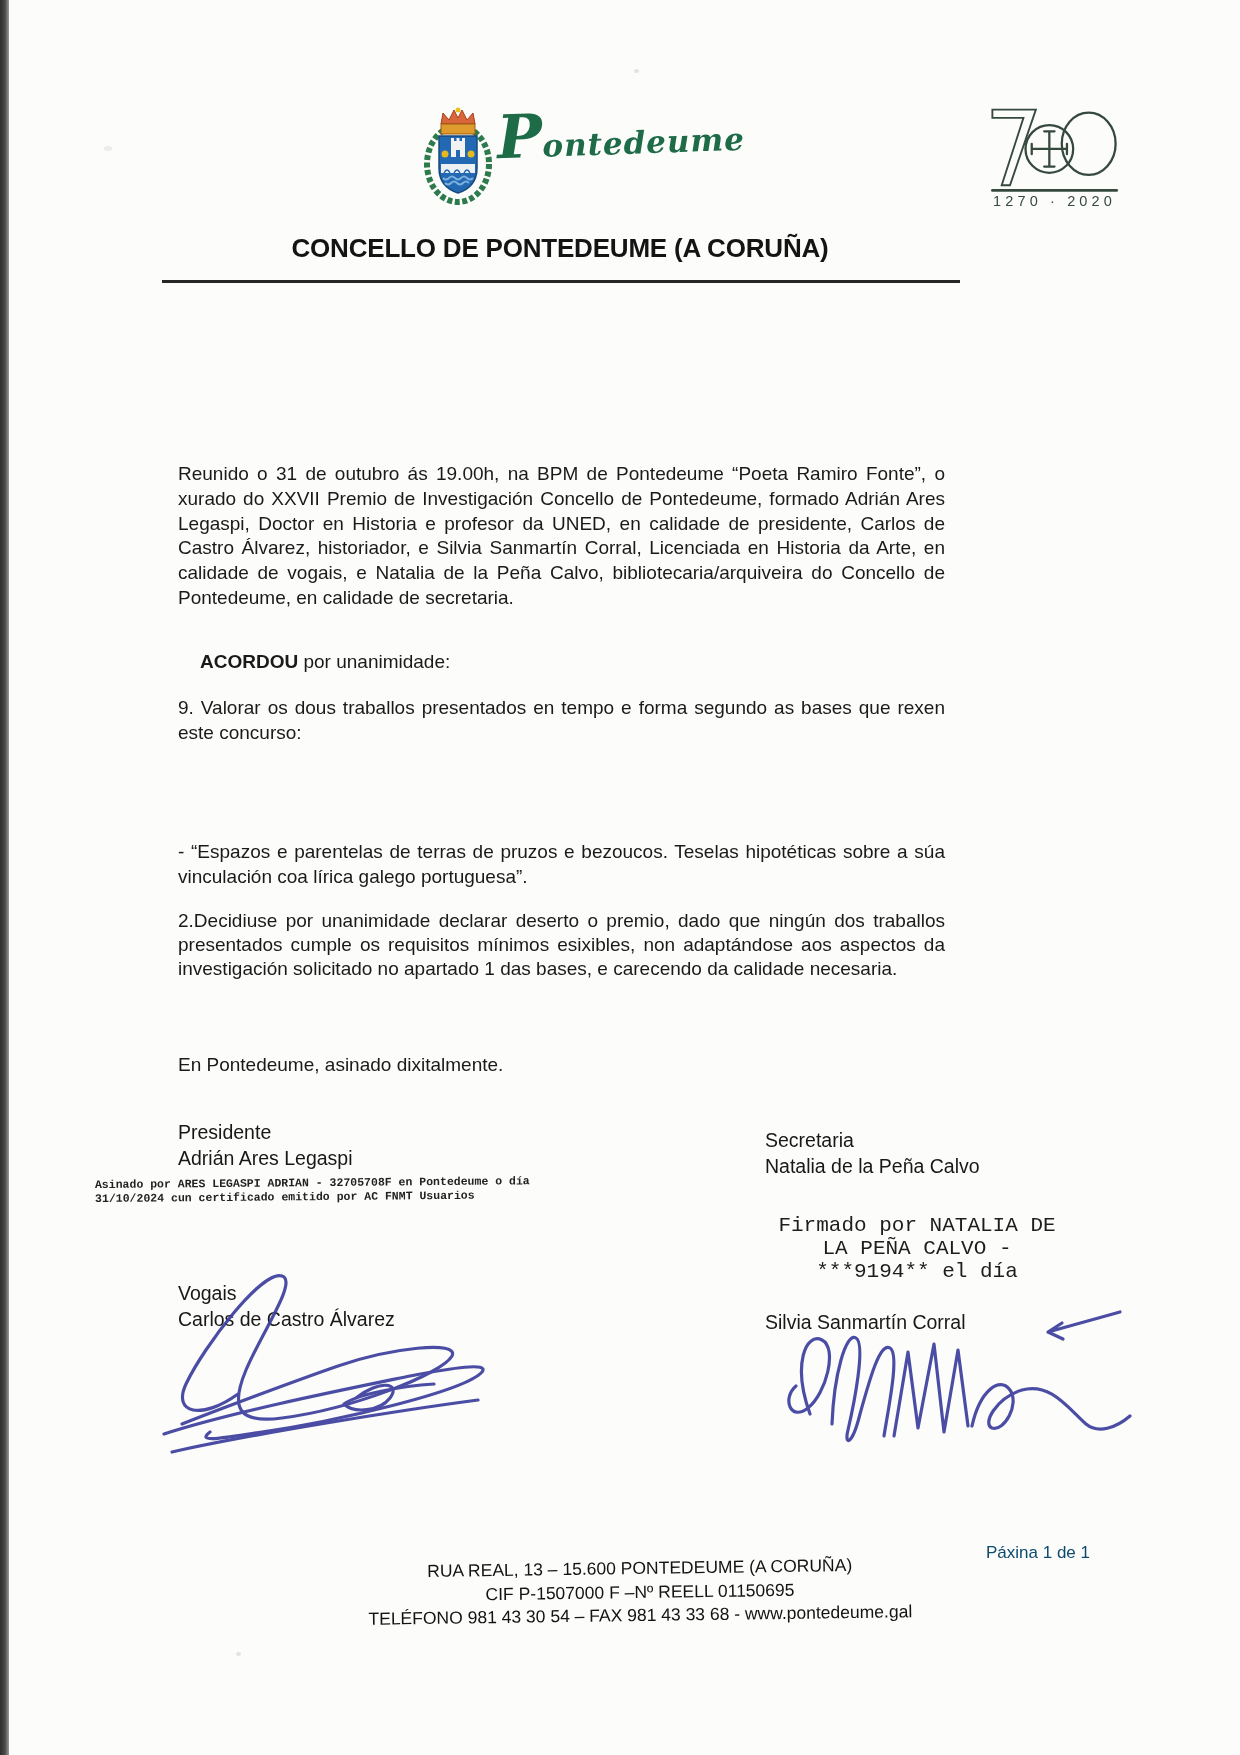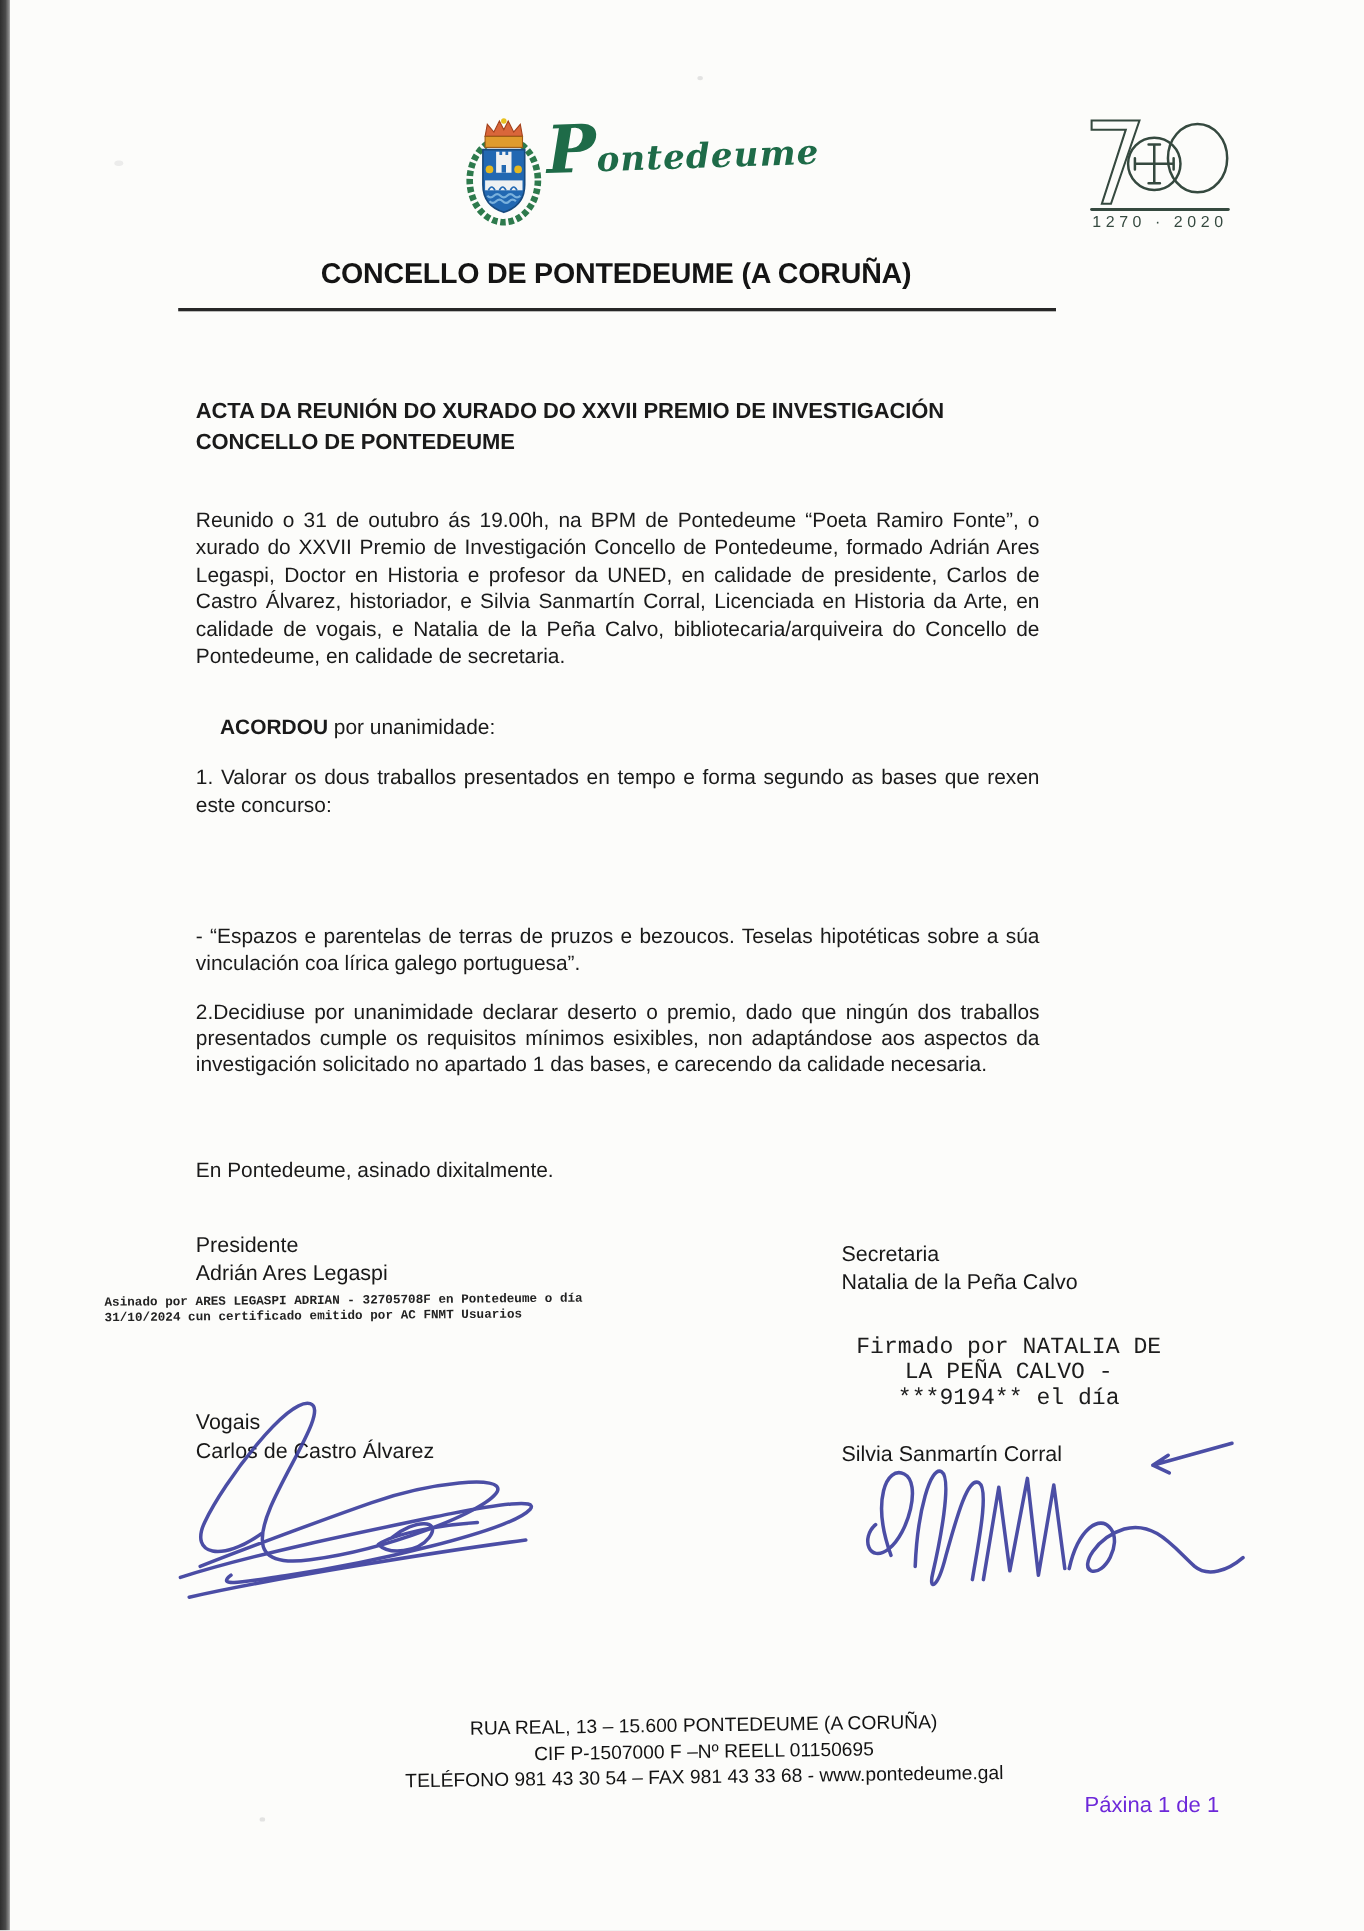--- a/index.html
+++ b/index.html
@@ -41,21 +41,21 @@
   .cert-small{left:95px;top:1176px;width:470px;font-family:"Liberation Mono",monospace;
               font-size:11.5px;line-height:14px;color:#222;transform:rotate(-.5deg);
               font-weight:700;text-align:left;}
   .cert-big{left:763px;top:1214px;width:308px;font-family:"Liberation Mono",monospace;
             font-size:21px;line-height:23px;color:#1d1d1d;text-align:center;}
   .sig-svg{pointer-events:none;}
 
   
   .footer{left:300px;top:1557px;width:680px;text-align:center;font-size:17.5px;
           line-height:23.5px;color:#131313;transform:rotate(-.8deg);}
-  .pagina{left:986px;top:1630px;font-size:20px;color:#6d28d9;}
+  .pagina{left:986px;top:1543px;font-size:17px;color:#0c4a6e;}
 </style>
 </head>
 <body>
 
 <div class="page">
 
   <div class="abs scan-edge"></div>
   <div class="abs speck" style="left:634px;top:69px;width:5px;height:4px;"></div>
   <div class="abs speck" style="left:104px;top:146px;width:8px;height:5px;opacity:.5;"></div>
   <div class="abs speck" style="left:236px;top:1652px;width:5px;height:4px;"></div>
@@ -85,29 +85,28 @@
       <path d="M63 38 V72 M46 55 H80 M58 38 H68 M58 72 H68 M46 50 V60 M80 50 V60"></path>
       <ellipse cx="101" cy="50" rx="26" ry="30"></ellipse>
       <path d="M8 95 H128" stroke-width="2.6"></path>
     </g>
     <text x="68" y="110" text-anchor="middle" font-family="Liberation Sans, sans-serif" font-size="14" letter-spacing="4" fill="#35493f">1270 · 2020</text>
   </svg>
 
   <div class="abs doc-title">CONCELLO DE PONTEDEUME (A CORUÑA)</div>
   <div class="abs title-rule"></div>
 
-  <div class="abs blk heading">ACTA DA REUNIÓN DO XURADO DO XXVII PREMIO DE INVESTIGACIÓN CONCELLO DE PONTEDEUME</div>
 
   <div class="abs blk p-intro">Reunido o 31 de outubro ás 19.00h, na BPM de Pontedeume “Poeta Ramiro Fonte”, o xurado do XXVII Premio de Investigación Concello de Pontedeume, formado Adrián Ares Legaspi, Doctor en Historia e profesor da UNED, en calidade de presidente, Carlos de Castro Álvarez, historiador, e Silvia Sanmartín Corral, Licenciada en Historia da Arte, en calidade de vogais, e Natalia de la Peña Calvo, bibliotecaria/arquiveira do Concello de Pontedeume, en calidade de secretaria.</div>
 
   <div class="abs blk acordou">
     <b>ACORDOU</b><span> por unanimidade:</span>
   </div>
 
-  <div class="abs blk item1">1. Valorar os dous traballos presentados en tempo e forma segundo as bases que rexen este concurso:</div>
+  <div class="abs blk item1">9. Valorar os dous traballos presentados en tempo e forma segundo as bases que rexen este concurso:</div>
   <div class="abs blk item3">- “Espazos e parentelas de terras de pruzos e bezoucos. Teselas hipotéticas sobre a súa vinculación coa lírica galego portuguesa”.</div>
   <div class="abs blk p-decision">2.Decidiuse por unanimidade declarar deserto o premio, dado que ningún dos traballos presentados cumple os requisitos mínimos esixibles, non adaptándose aos aspectos da investigación solicitado no apartado 1 das bases, e carecendo da calidade necesaria.</div>
 
   <div class="abs sig-label president">
     <div>Presidente</div>
     <div>Adrián Ares Legaspi</div>
   </div>
 
   <div class="abs blk closing">En Pontedeume, asinado dixitalmente.</div>
   <div class="abs cert-small">Asinado por ARES LEGASPI ADRIAN - 32705708F en Pontedeume o día 31/10/2024 cun certificado emitido por AC FNMT Usuarios</div>

